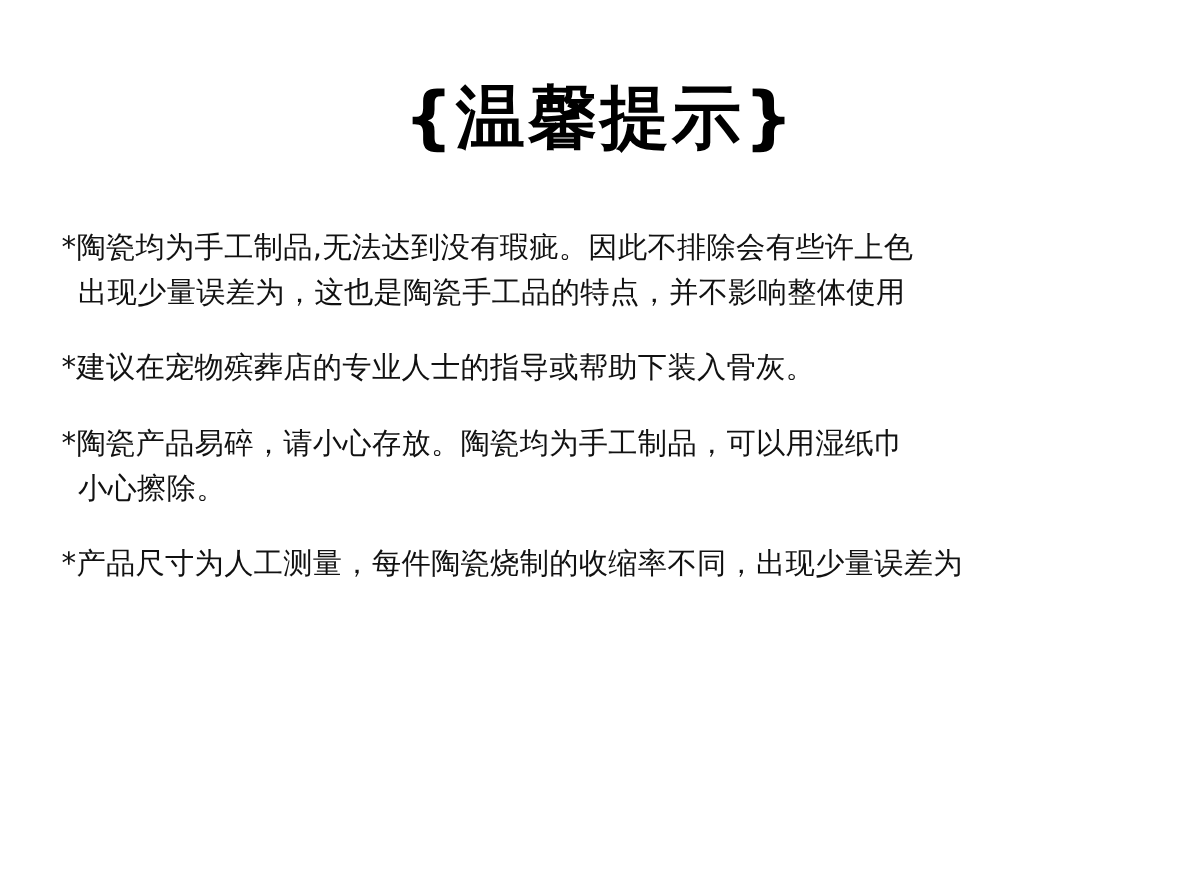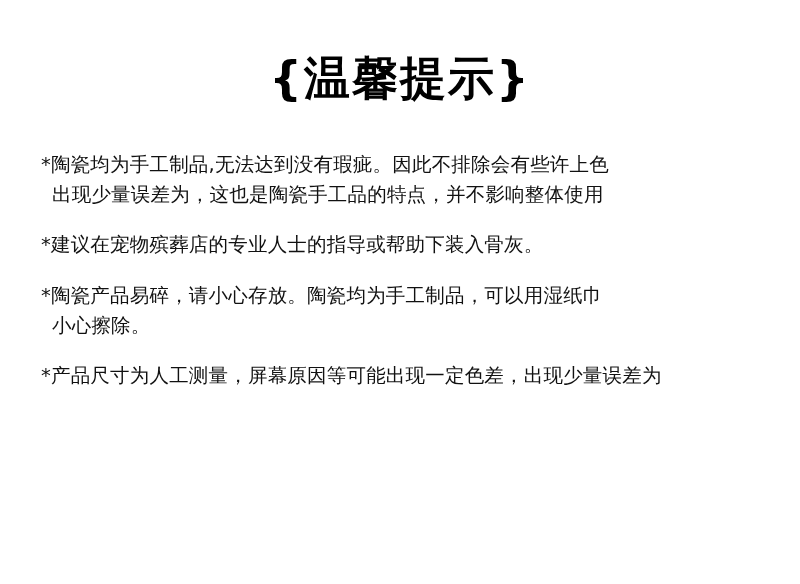--- a/index.html
+++ b/index.html
@@ -73,17 +73,17 @@
       <span class="line">*建议在宠物殡葬店的专业人士的指导或帮助下装入骨灰。</span>
     </li>
 
     <li class="note">
       <span class="line">*陶瓷产品易碎，请小心存放。陶瓷均为手工制品，可以用湿纸巾</span>
       <span class="line indent">小心擦除。</span>
     </li>
 
 
     <li class="note">
-      <span class="line">*产品尺寸为人工测量，屏幕原因等可能出现一定色差，出现少量误差为</span>
+      <span class="line">*产品尺寸为人工测量，每件陶瓷烧制的收缩率不同，出现少量误差为</span>
     </li>
 
   </ul>
 </div>
 
 </body></html>

